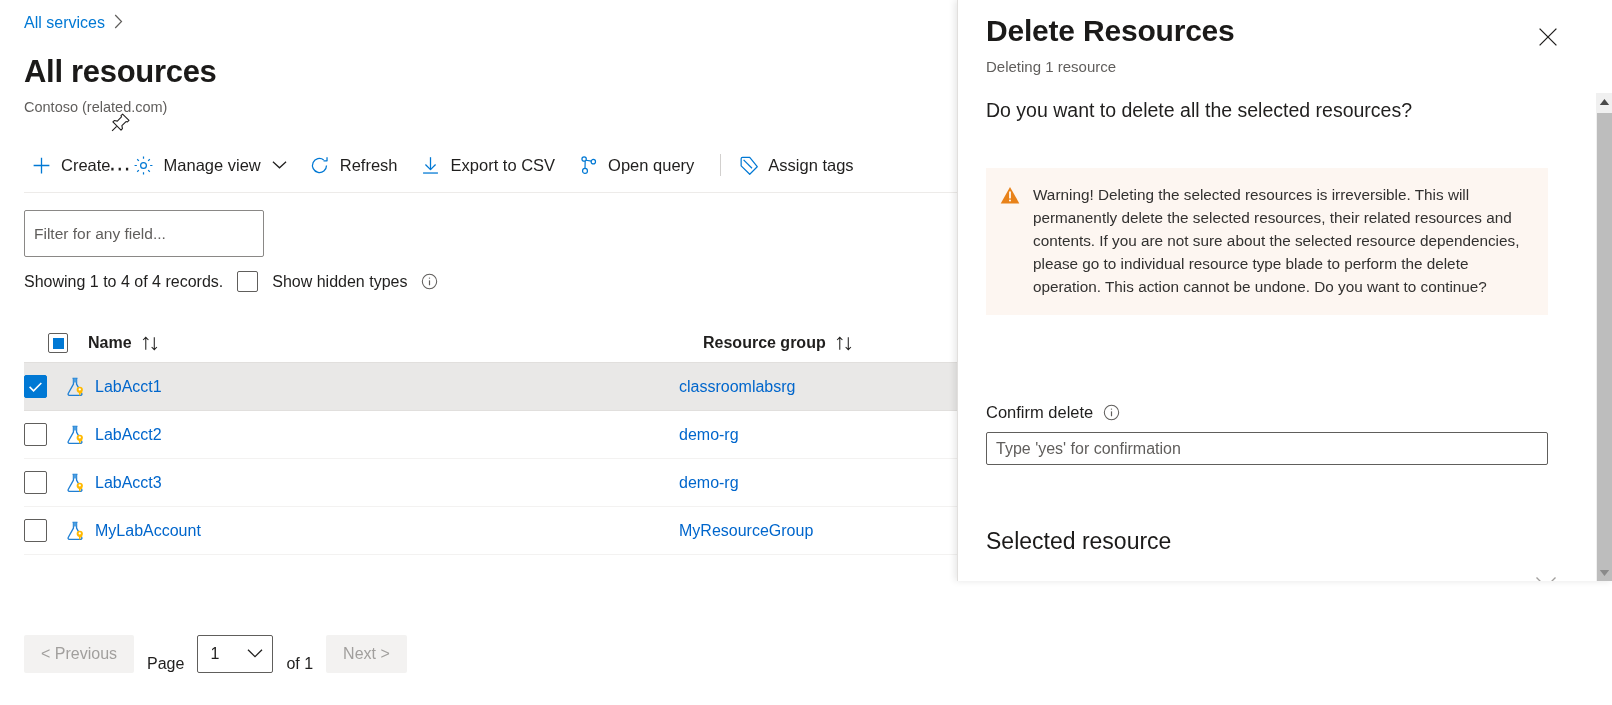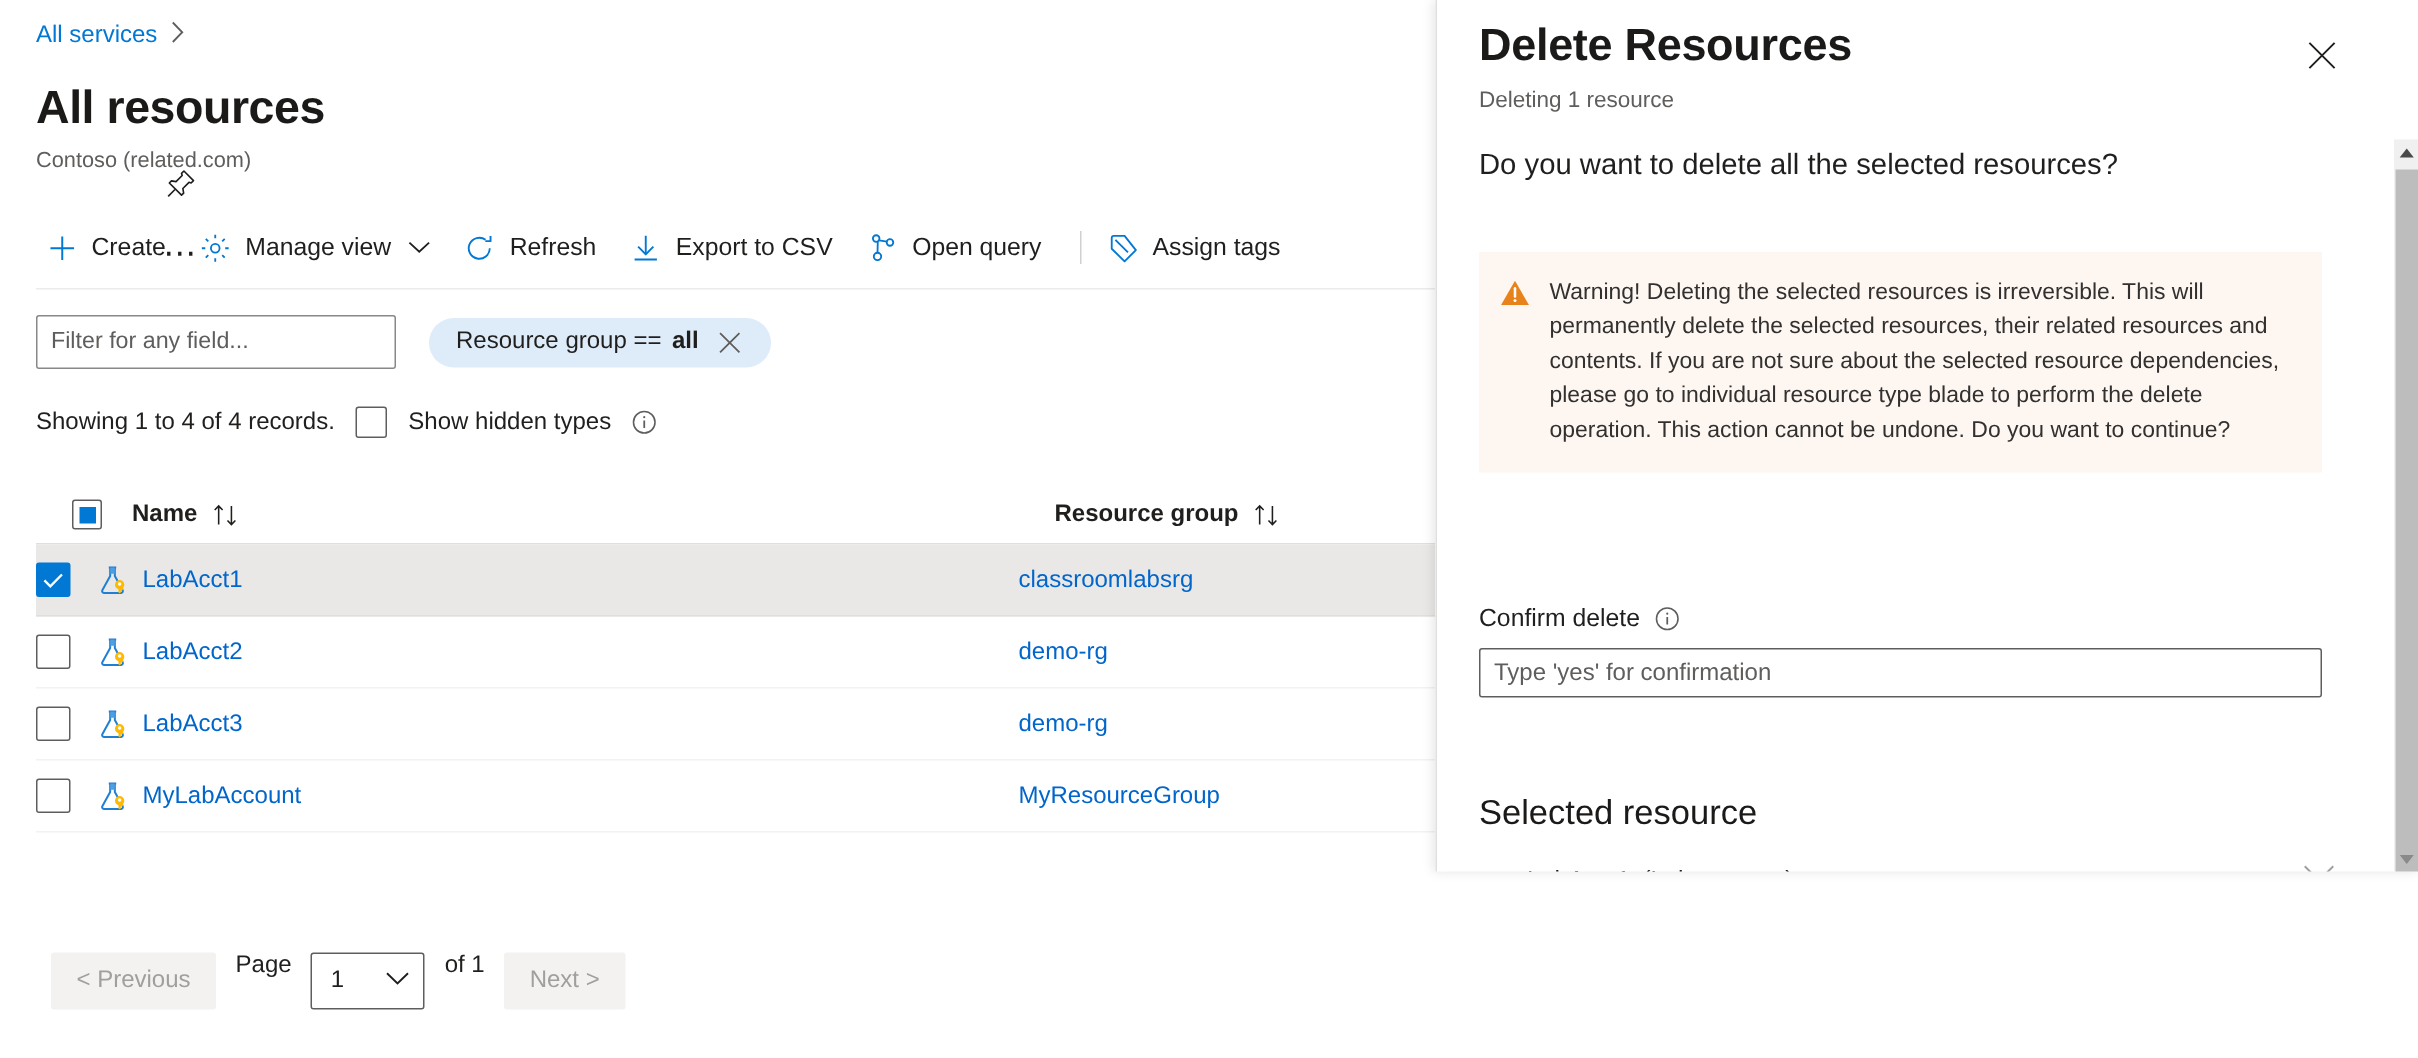--- a/index.html
+++ b/index.html
@@ -60,21 +60,21 @@
   .toolbar-rule{
     position:absolute;left:24px;top:192px;width:933px;height:1px;background:#edebe9;
   }
 
   
   .filter-row{
     position:absolute;left:24px;top:210px;
     display:flex;align-items:center;gap:22px;
   }
   .filter-input{
-    width:240px;height:36px;box-sizing:border-box;
+    width:240px;height:47px;box-sizing:border-box;
     border:1px solid #8a8886;background:#fff;
     font-family:"Liberation Sans", sans-serif;
     font-size:15.5px;color:#201f1e;padding:0 9px;
     border-radius:2px;outline:none;
   }
   .filter-input::placeholder{color:#605e5c;}
   .chip{
     height:33px;border-radius:17px;background:#deecf9;
     display:flex;align-items:center;gap:7px;
     padding:0 18px;font-size:16px;color:#201f1e;white-space:nowrap;cursor:pointer;
@@ -118,22 +118,22 @@
   .row-cb{
     width:23px;height:23px;box-sizing:border-box;border:1px solid #605e5c;
     background:#fff;border-radius:2px;cursor:pointer;
   }
   .row-cb.on{background:#0078d4;border-color:#0078d4;display:flex;align-items:center;justify-content:center;}
   .res-link{color:#0066cc;cursor:pointer;}
   .flask{flex:0 0 auto;width:22px;height:22px;}
 
   
   .pager{
-    position:absolute;left:34px;top:635px;
-    display:flex;align-items:flex-start;gap:13px;font-size:16px;color:#201f1e;
+    position:absolute;left:24px;top:635px;
+    display:flex;align-items:flex-end;gap:13px;font-size:16px;color:#201f1e;
   }
   .pg-btn{
     height:38px;padding:0 17px;display:flex;align-items:center;justify-content:center;
     background:#f3f2f1;color:#a19f9d;border:none;border-radius:2px;
     font-family:"Liberation Sans", sans-serif;font-size:16px;cursor:default;white-space:nowrap;
   }
   .pg-select{
     height:38px;min-width:76px;box-sizing:border-box;
     border:1px solid #605e5c;border-radius:2px;background:#fff;
     display:flex;align-items:center;justify-content:space-between;gap:12px;
@@ -326,29 +326,20 @@
       <span>Assign tags</span>
     </div>
   </div>
 
   <div class="toolbar-rule"></div>
 
   <div class="filter-row">
     <input class="filter-input" type="text" placeholder="Filter for any field..." style="">
 
 
-    <div class="chip">
-      <span>Resource group == </span>
-      <b>all</b>
-      <span class="chip-x">
-        <svg width="19" height="19" viewBox="0 0 20 20">
-            <path d="M3.2 3.2 L16.8 16.8 M16.8 3.2 L3.2 16.8" stroke="#605e5c" stroke-width="1.25"></path>
-          </svg>
-      </span>
-    </div>
   </div>
 
   <div class="records-row">
     <span>Showing 1 to 4 of 4 records.</span>
     <span class="hidden-cb"></span>
     <span>Show hidden types</span>
     <span class="info-ico">
       <svg width="17" height="17" viewBox="0 0 18 18" fill="none" stroke="#605e5c" stroke-width="1.1">
         <circle cx="9" cy="9" r="7.6"></circle>
           <path d="M9 7.8 V13" stroke-width="1.25"></path>

